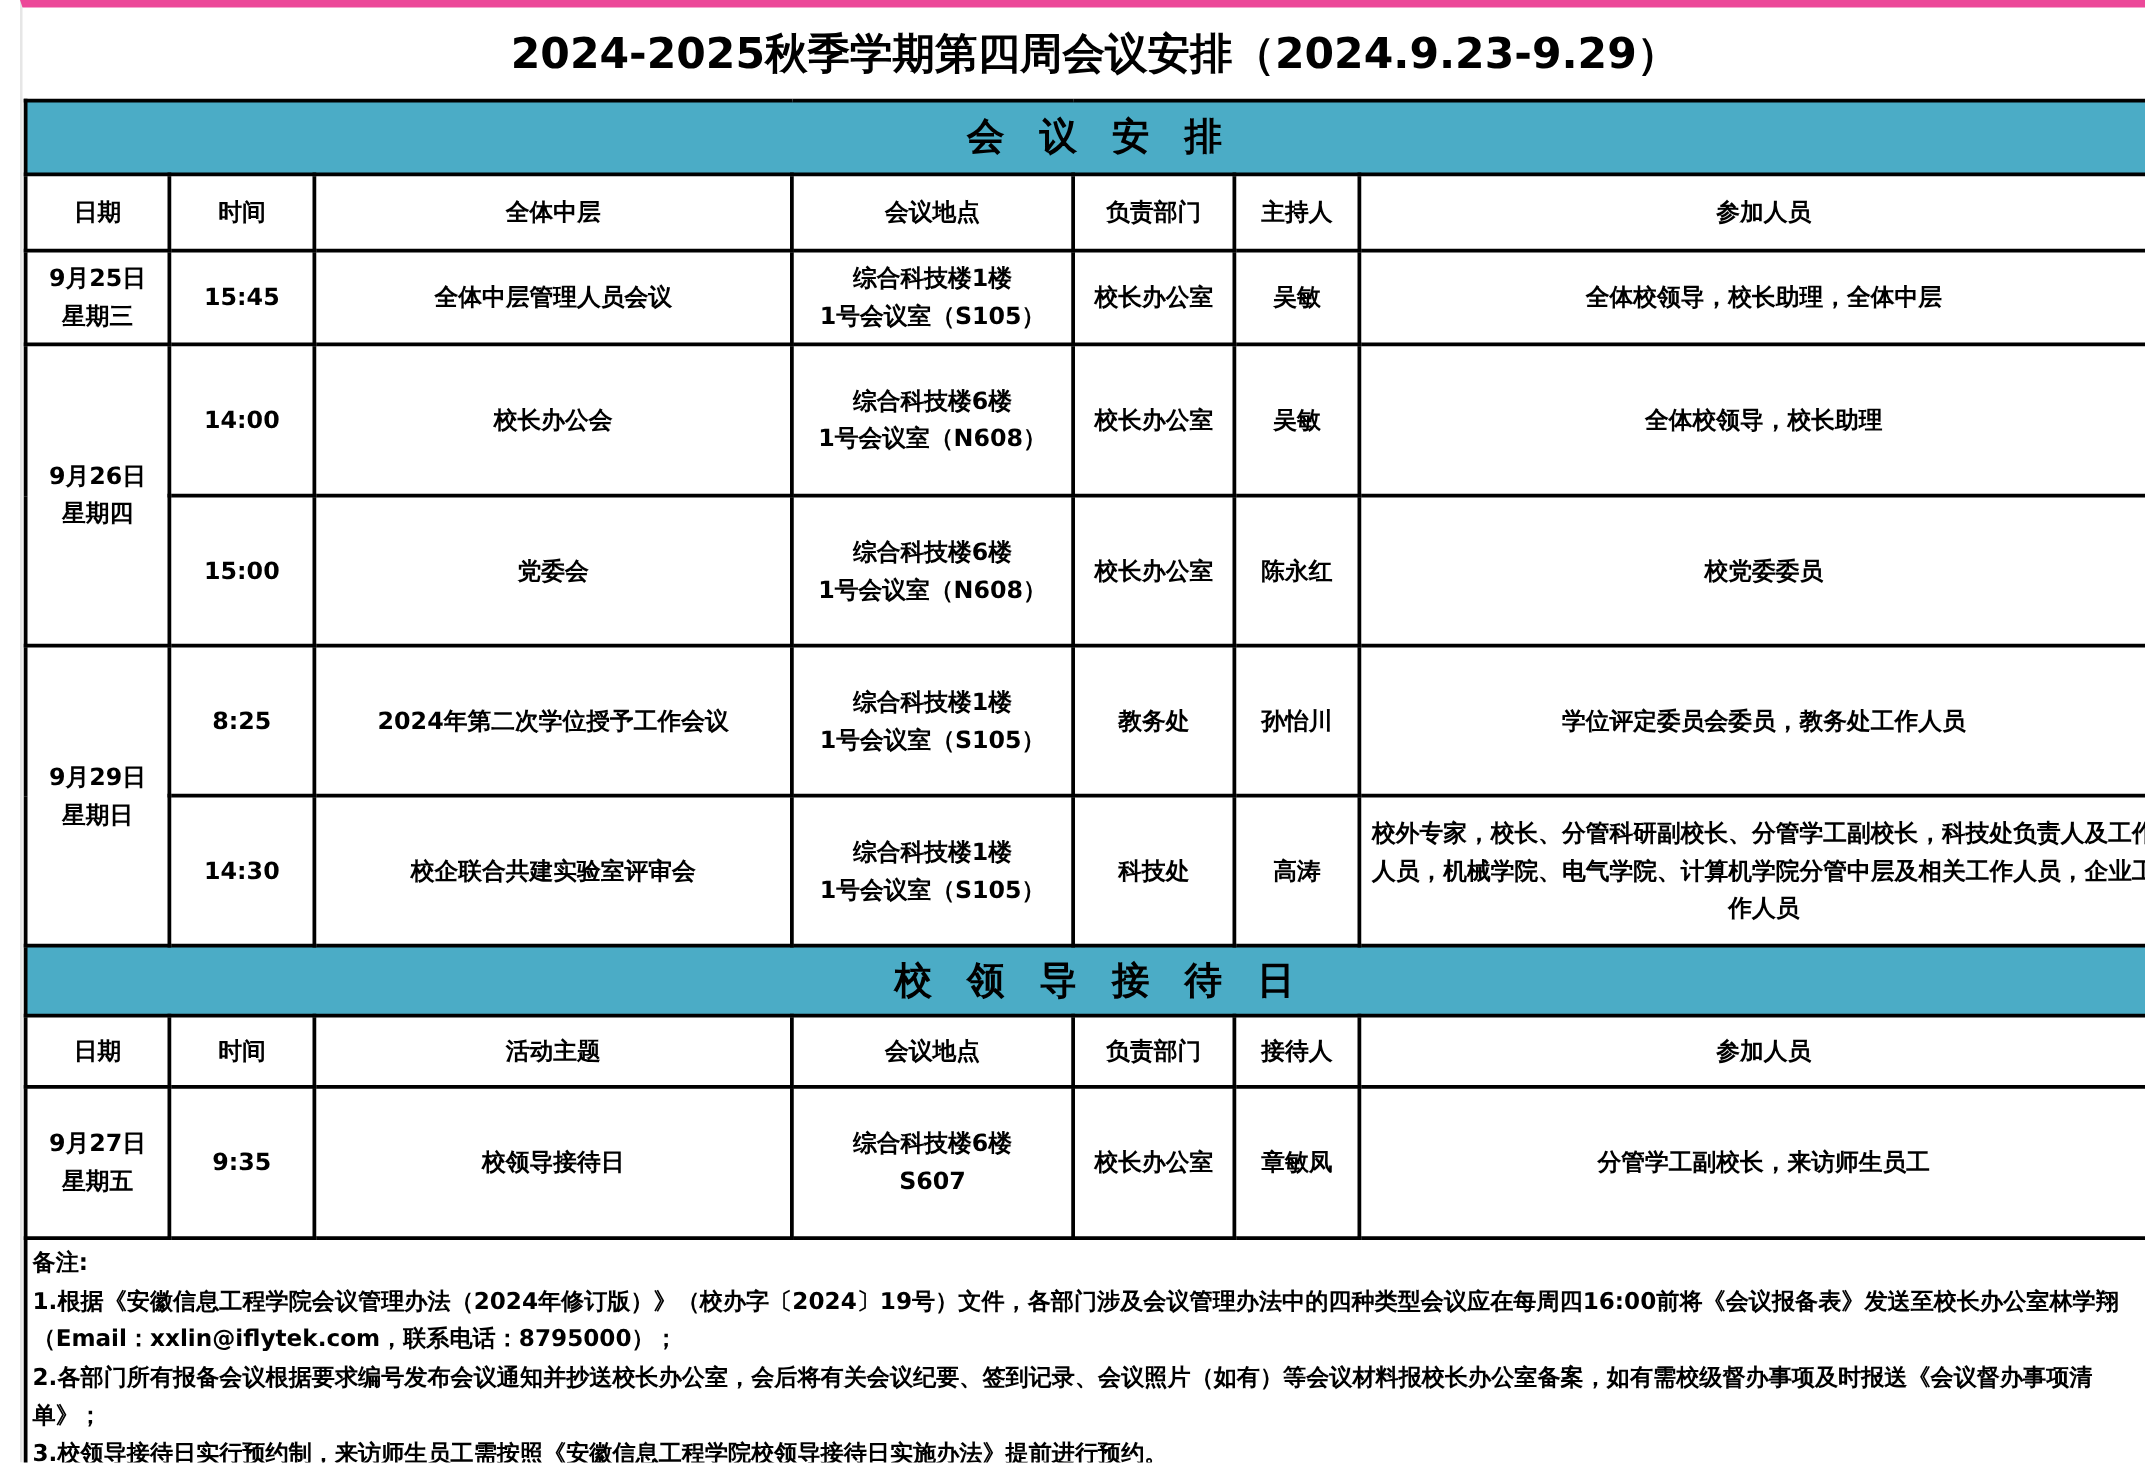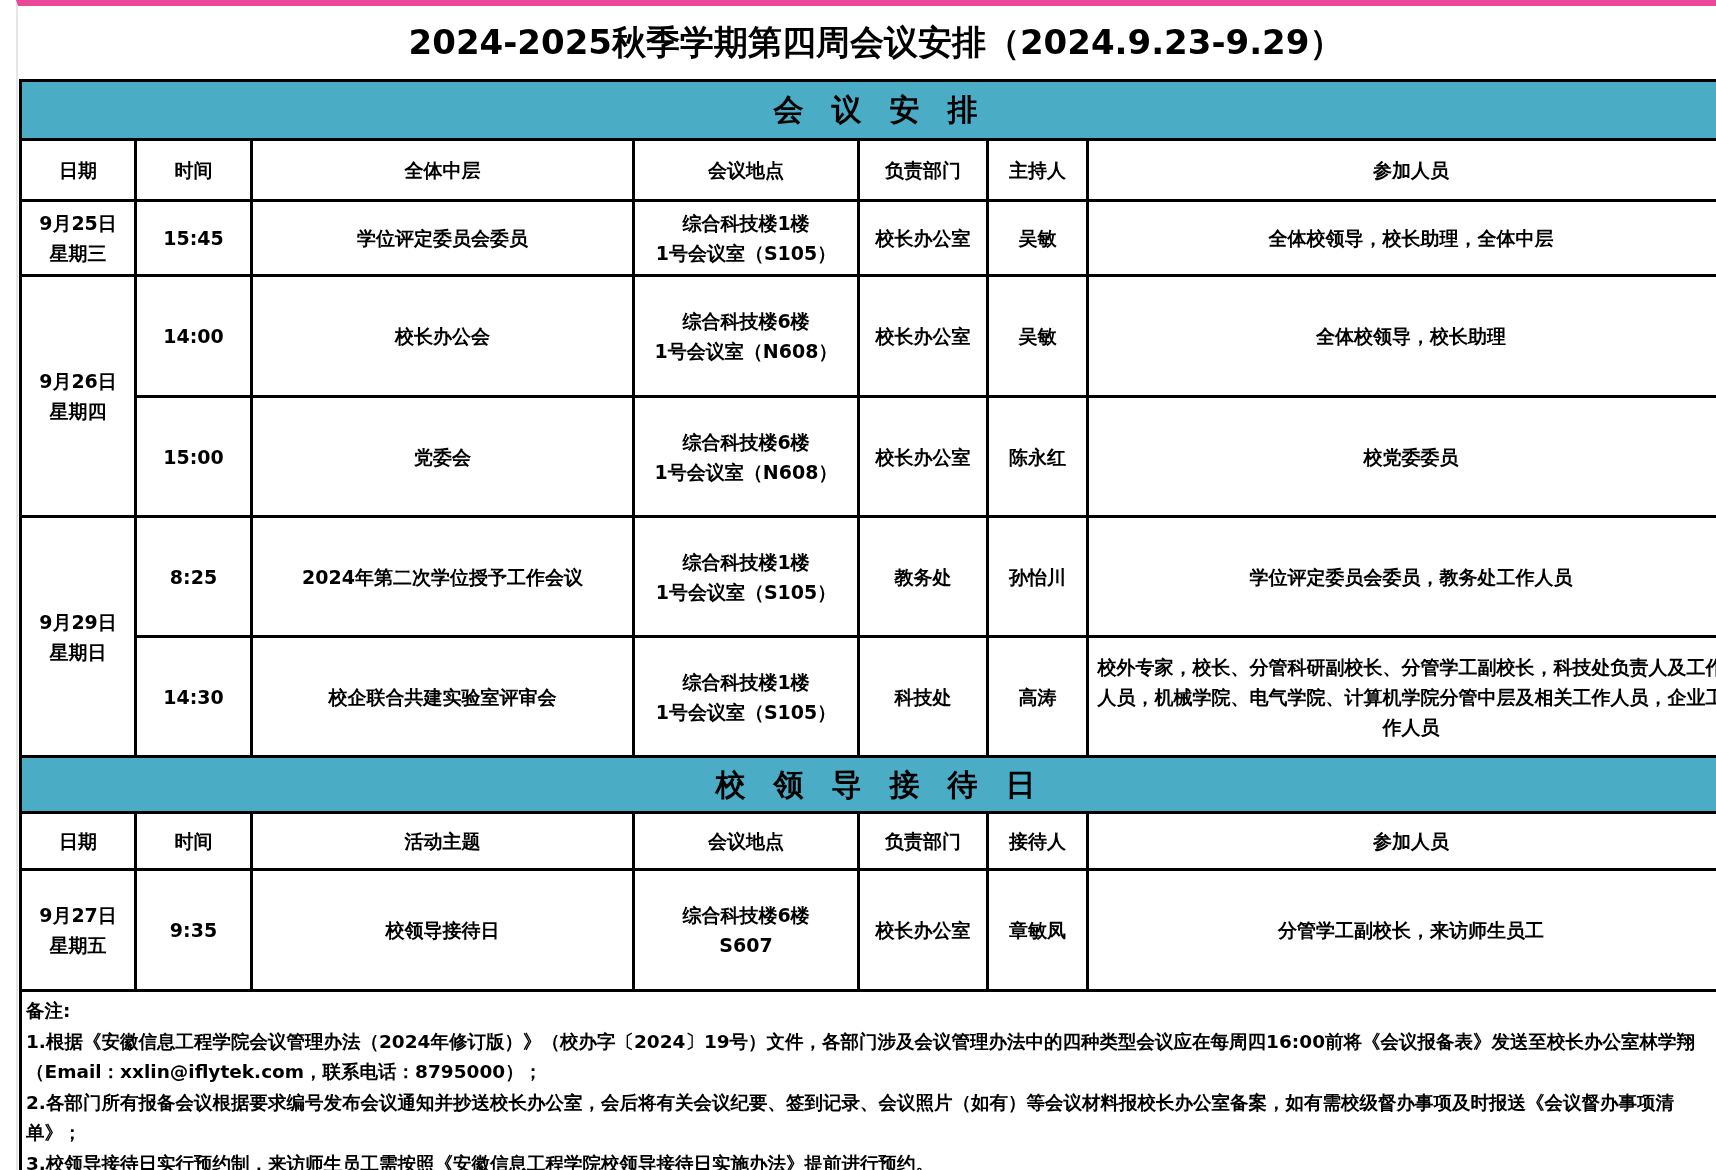--- a/index.html
+++ b/index.html
@@ -46,21 +46,21 @@
         <td class="hdr">主持人</td>
         <td class="hdr">参加人员</td>
       </tr>
 
       <tr style="height:75px">
         <td>
           <div>9月25日</div>
           <div>星期三</div>
         </td>
         <td>15:45</td>
-        <td>学位评定委员会委员</td>
+        <td>全体中层管理人员会议</td>
         <td>
           <div>综合科技楼1楼</div>
           <div>1号会议室（S105）</div>
         </td>
         <td>校长办公室</td>
         <td>吴敏</td>
         <td>全体校领导，校长助理，全体中层</td>
       </tr>
 
       <tr style="height:121px">

